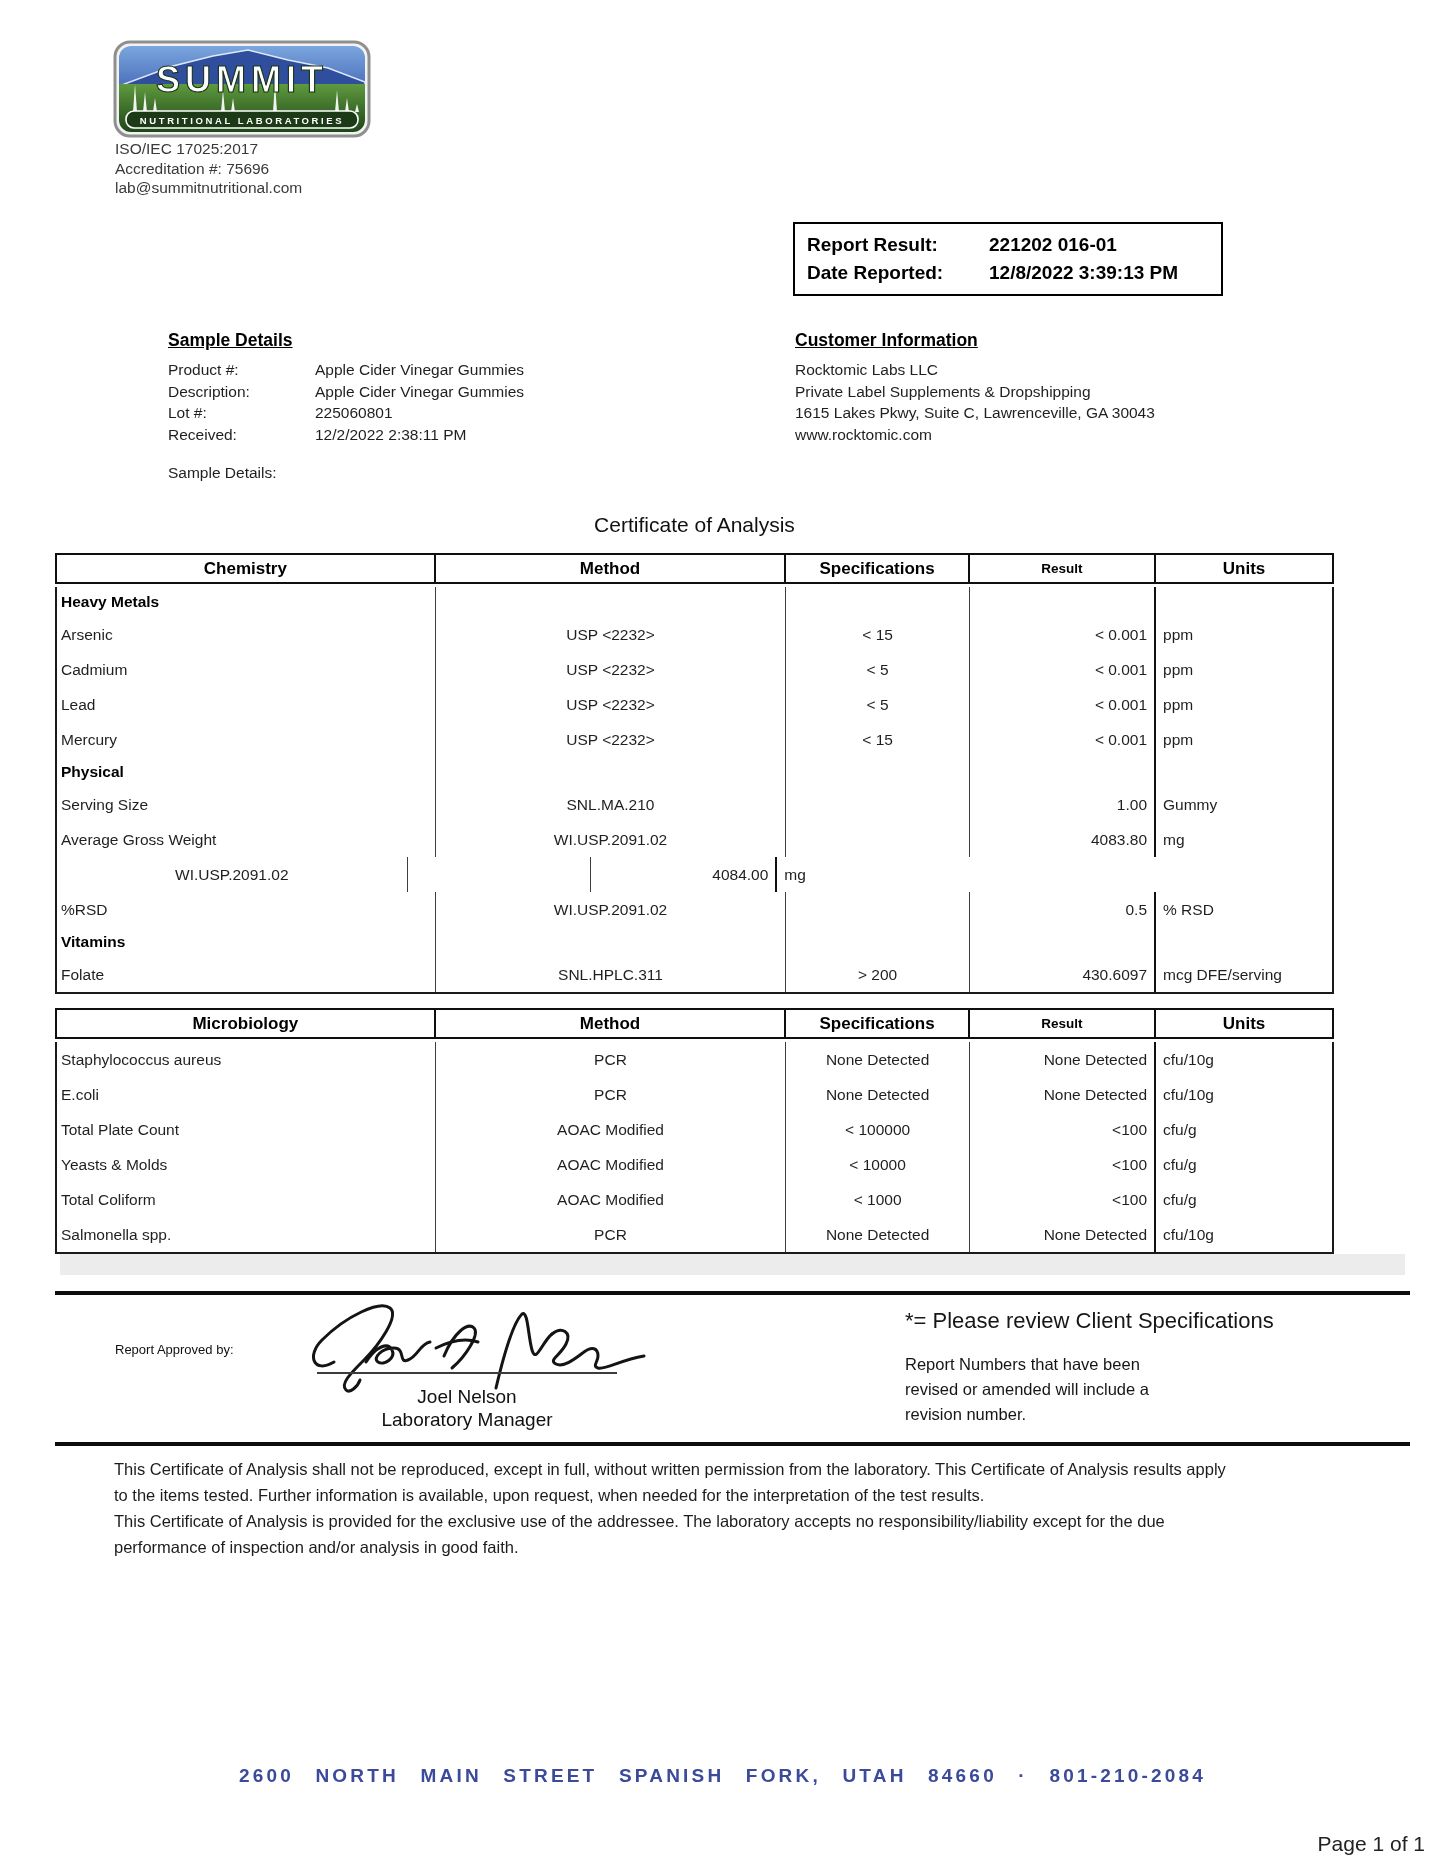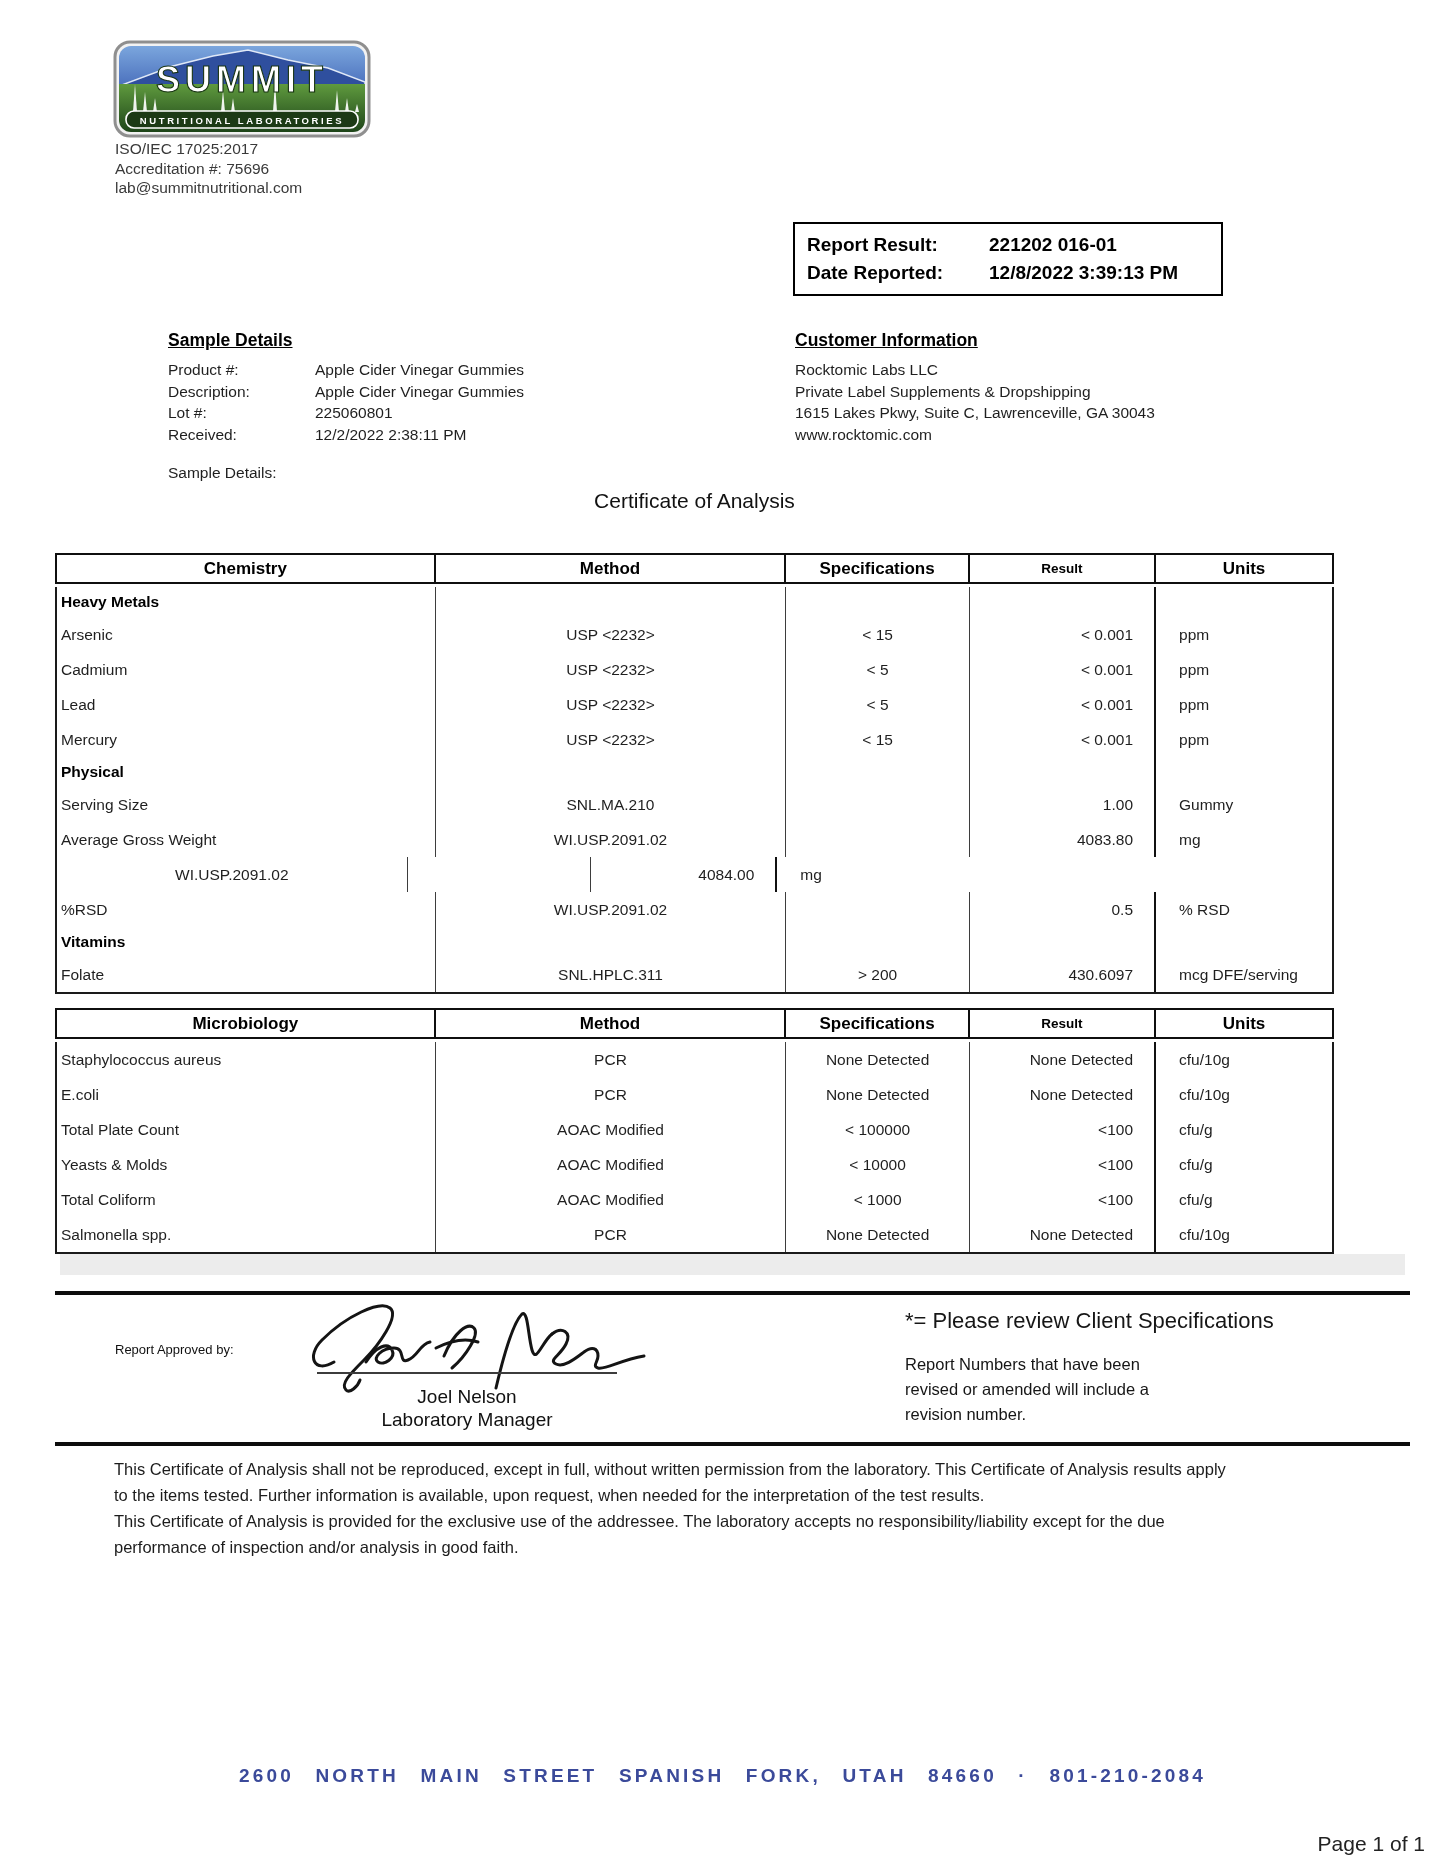--- a/index.html
+++ b/index.html
@@ -25,21 +25,21 @@
   .block-heading { font-weight:bold; font-size:17.5px; color:#000; text-decoration:underline; }
   .sample-block { left:168px; top:330px; }
   .cust-block  { left:795px; top:330px; }
   .fields { margin-top:8px; font-size:15.5px; line-height:21.5px; }
   .frow { display:flex; }
   .frow .flabel { width:147px; }
   .cust-lines { margin-top:8px; font-size:15.5px; line-height:21.5px; }
   .sample-extra { left:168px; top:464px; font-size:15.5px; }
 
   
-  .coa-title { left:55px; top:489px; width:1279px; text-align:center; font-size:21px; color:#111; }
+  .coa-title { left:55px; top:513px; width:1279px; text-align:center; font-size:21px; color:#111; }
 
   
   .tbl-head {
     left:55px; width:1279px; height:31px;
     border:2.5px solid #0f0f0f; display:flex; align-items:stretch; background:#fff;
   }
   .tbl-head .hc {
     display:flex; align-items:center; justify-content:center;
     font-weight:bold; font-size:17px; color:#000; border-right:2.5px solid #0f0f0f;
   }
@@ -49,22 +49,22 @@
     left:55px; width:1279px;
     border-left:2px solid #1a1a1a; border-right:2px solid #1a1a1a; border-bottom:2px solid #1a1a1a;
     background:#fff;
   }
   .trow { display:flex; align-items:center; height:35px; font-size:15.5px; }
   .trow.section { height:30px; }
   .trow .cell { height:100%; display:flex; align-items:center; }
   .c1 { width:29.7%; padding-left:4px; border-right:1.3px solid #3d3d3d; }
   .c2 { width:27.5%; justify-content:center; border-right:1.3px solid #3d3d3d; }
   .c3 { width:14.4%; justify-content:center; border-right:1.3px solid #3d3d3d; }
-  .c4 { width:14.6%; justify-content:flex-end; padding-right:21px; border-right:2.5px solid #111; }
-  .c5 { width:13.8%; padding-left:23px; }
+  .c4 { width:14.6%; justify-content:flex-end; padding-right:7px; border-right:2.5px solid #111; }
+  .c5 { width:13.8%; padding-left:7px; }
   .trow.section .c1 { font-weight:bold; color:#000; }
 
   
   .gray-band { left:60px; top:1254px; width:1345px; height:21px; background:#ececec; }
   .divider { left:55px; width:1355px; height:4px; background:#0d0d0d; }
   .star-note { left:905px; top:1308px; font-size:22px; color:#161616; }
   .approve-label { left:115px; top:1342px; font-size:13px; color:#111; }
   .sig-line { left:317px; top:1372px; width:300px; height:2px; background:#3c3c3c; }
   .sig-name  { left:317px; top:1386px; width:300px; text-align:center; font-size:19px; color:#111; }
   .sig-title { left:317px; top:1409px; width:300px; text-align:center; font-size:19px; color:#111; }

